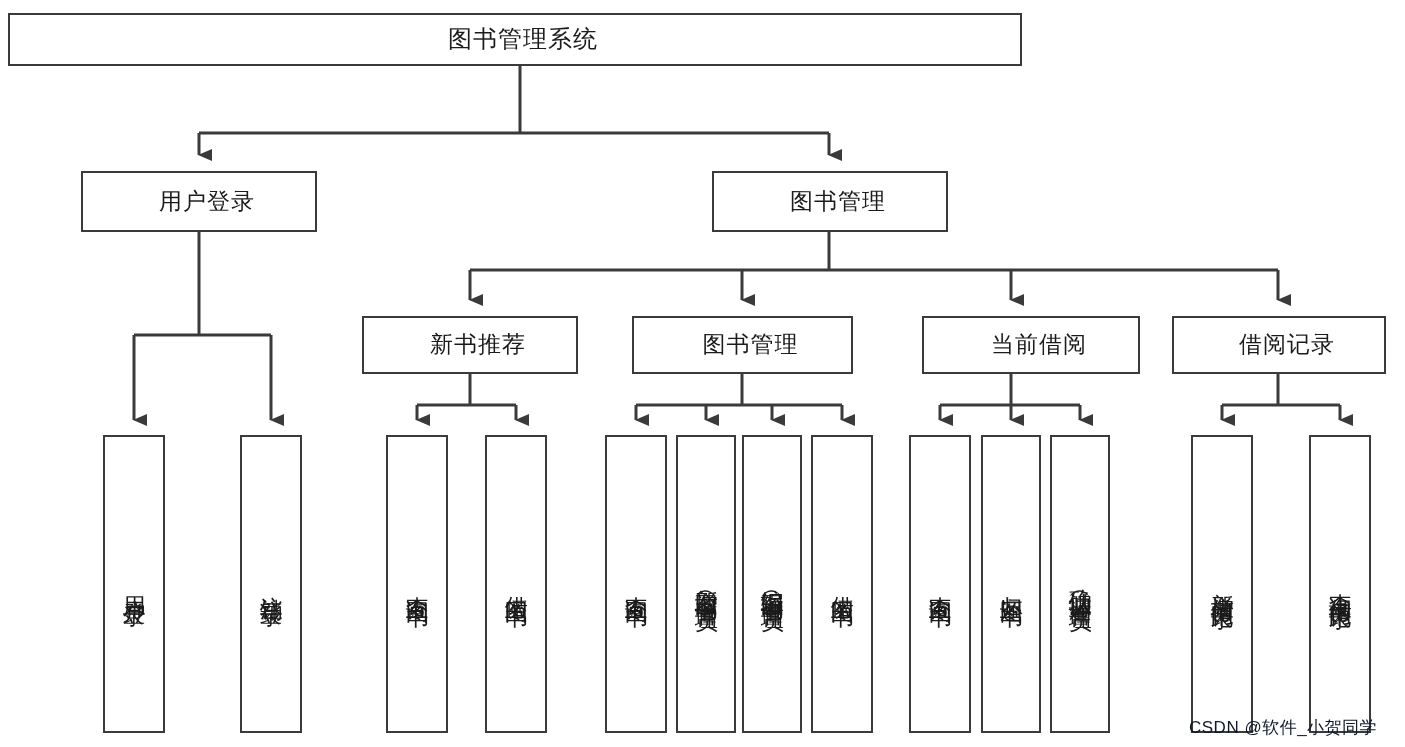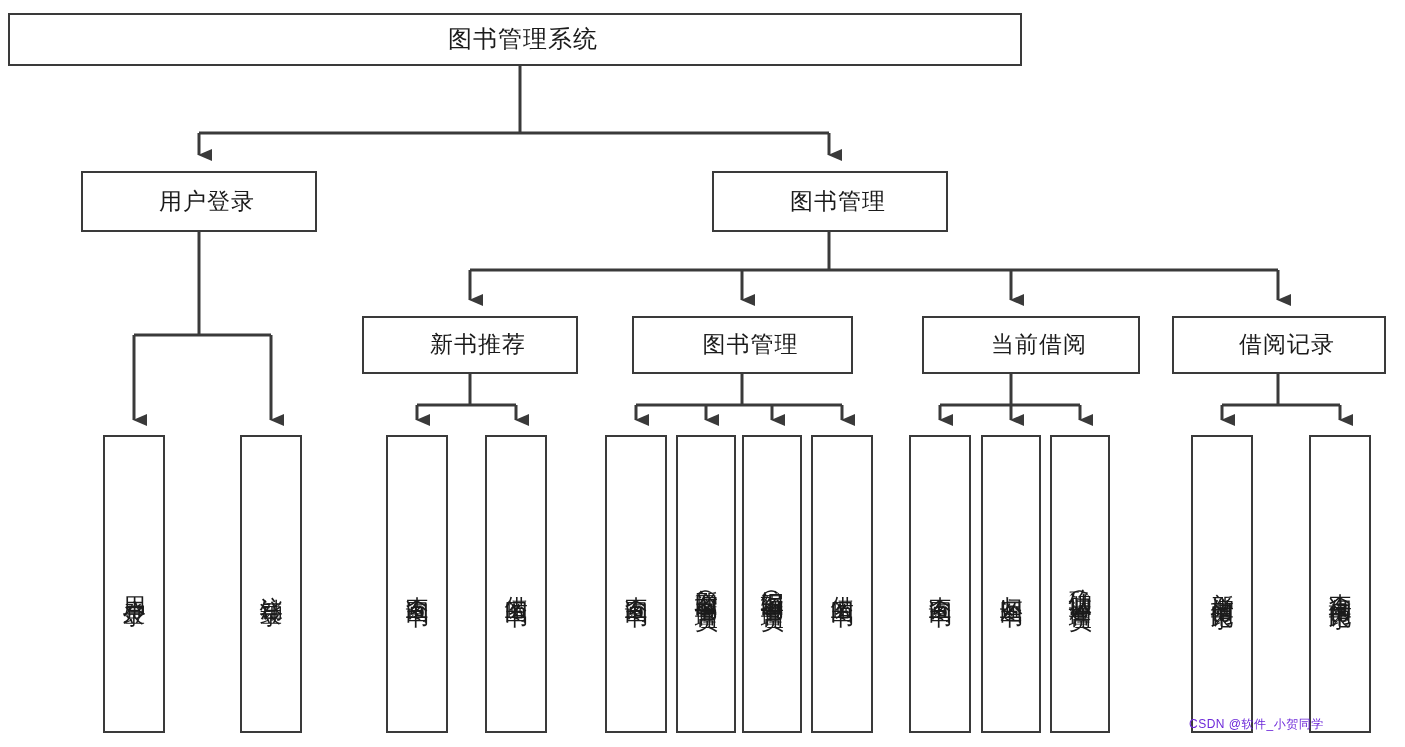--- a/index.html
+++ b/index.html
@@ -41,22 +41,22 @@
   }
   .node.v span{
     writing-mode:vertical-rl;
     text-orientation:upright;
     line-height:1.1;
     letter-spacing:3px;
     white-space:nowrap;
   }
   .watermark{
     position:absolute;
-    font-size:12px;
-    color:#6d28d9;
+    font-size:17px;
+    color:#0f172a;
     white-space:nowrap;
     letter-spacing:0.5px;
   }
 </style>
 </head>
 <body>
 
 <div id="canvas">
 
   <svg class="wires" viewBox="0 0 1405 747" xmlns="http://www.w3.org/2000/svg">

